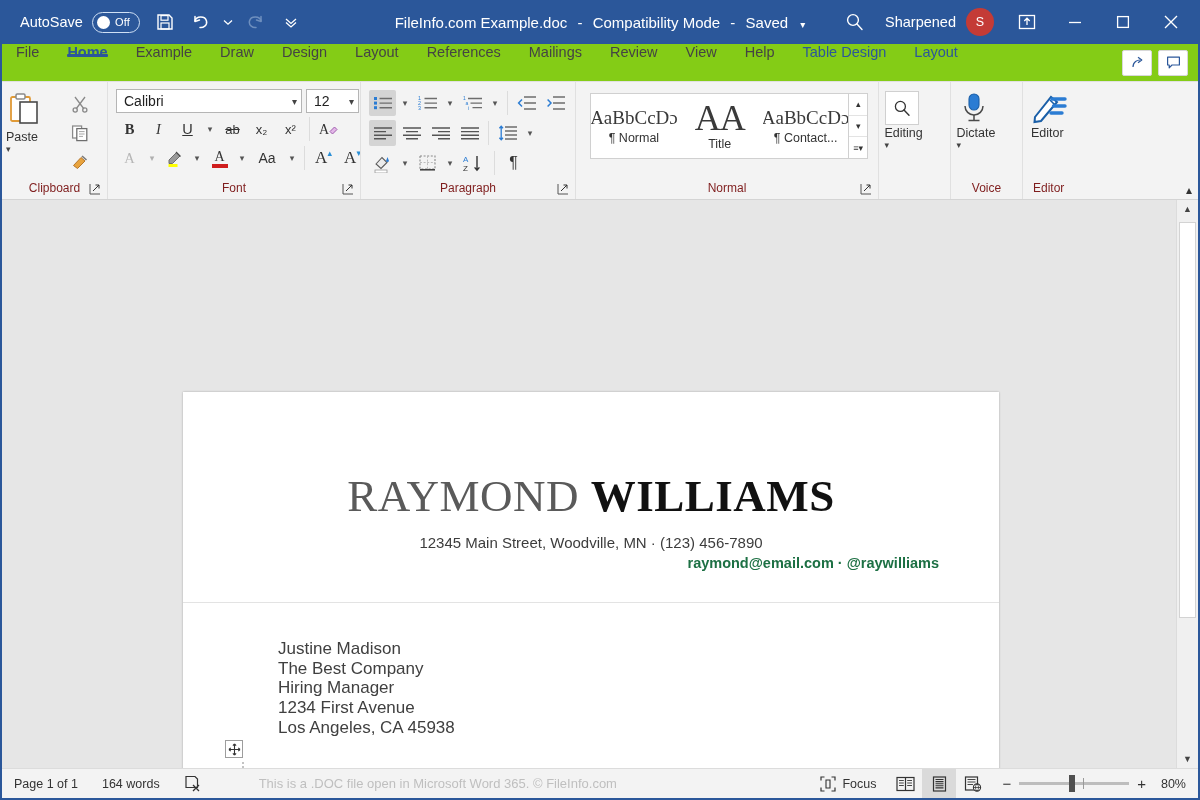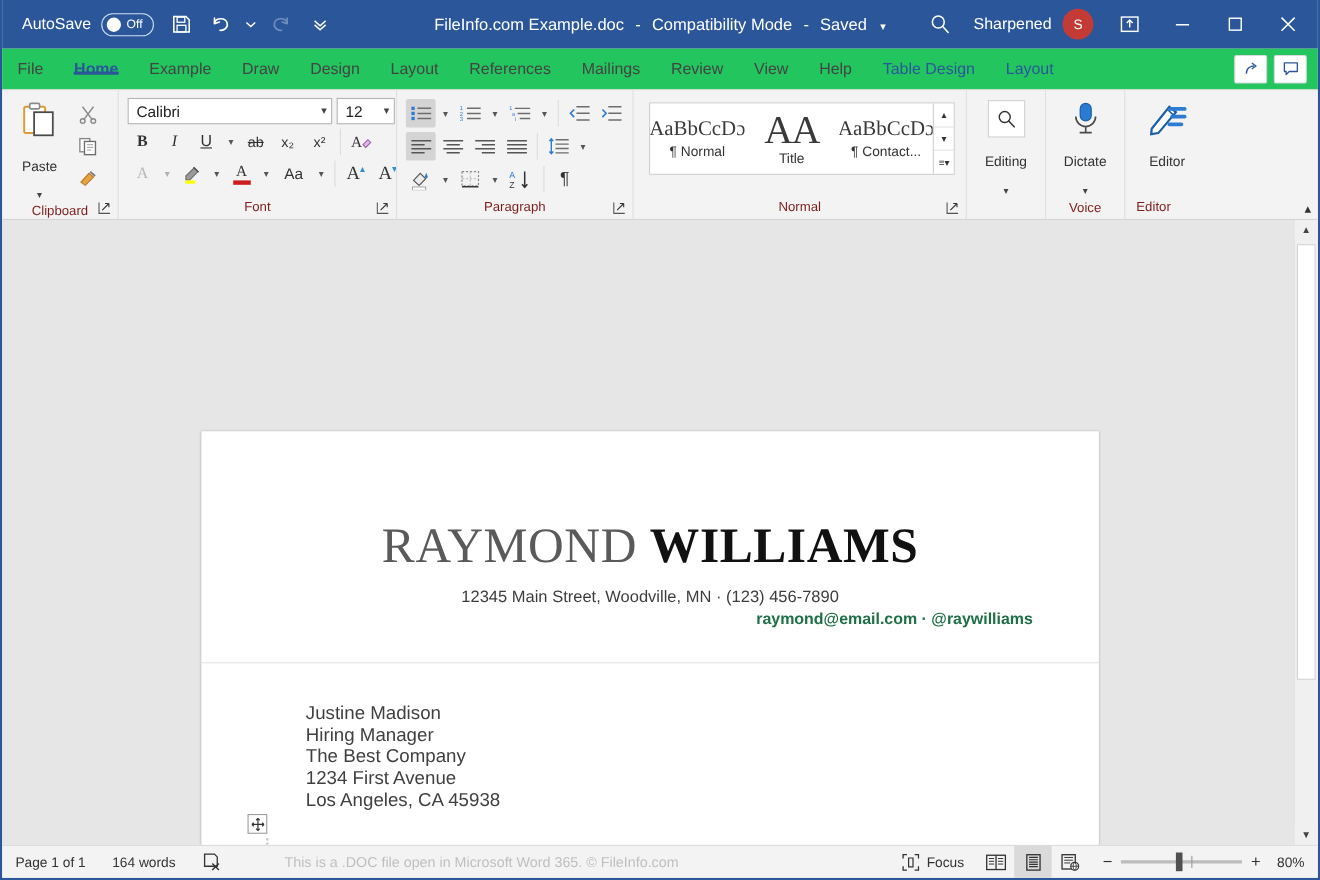--- a/index.html
+++ b/index.html
@@ -27,21 +27,21 @@
   .doc-title { position:absolute; left:0; right:0; text-align:center; font-size:15px;
                pointer-events:none; }
   .doc-title span { pointer-events:auto; }
   .tb-right { margin-left:auto; display:flex; align-items:center; padding-right:4px; gap:2px; }
   .acct { display:flex; align-items:center; gap:10px; font-size:14.5px; padding:0 8px; }
   .avatar { width:28px; height:28px; border-radius:50%; background:#c43b36; color:#fff;
             font-size:12.5px; display:flex; align-items:center; justify-content:center; }
   .wbtn { width:46px; height:44px; display:flex; align-items:center; justify-content:center; }
 
   
-  .tabsbar { height:38px; background:#22c55e; display:flex; align-items:center;
+  .tabsbar { height:38px; background:#84cc16; display:flex; align-items:flex-start;
              flex:0 0 38px; border-bottom:1px solid #e1e1e1; }
   .tab { padding:0 14px; display:flex; align-items:center; font-size:14.5px; color:#444;
          position:relative; }
   .tab.ctx { color:#2b579a; }
   .tab.active { color:#2b579a; font-weight:bold; }
   .tab.active::after { content:""; position:absolute; left:14px; right:14px; bottom:3px;
                        height:3px; background:#2b579a; border-radius:1px; }
   .tabsbar .spacer { flex:1; }
   .tbtn { width:30px; height:26px; align-self:center; border:1px solid #d8d8d8; background:#fff;
           display:flex; align-items:center; justify-content:center; margin:0 3px; border-radius:2px; }
@@ -49,21 +49,21 @@
   
   .ribbon { height:118px; flex:0 0 118px; background:#f3f3f3; display:flex;
             border-bottom:1px solid #d4d4d4; position:relative; }
   .group { display:flex; flex-direction:column; position:relative; padding-top:3px; }
   .group + .group { border-left:1px solid #e0e0e0; }
   .group .body { flex:1; display:flex; align-items:flex-start; padding:2px 4px; }
   .group .gname { height:22px; display:flex; align-items:center; justify-content:center;
                   font-size:12px; color:#7f1d1d; position:relative; }
   .dlg { position:absolute; right:6px; bottom:4px; width:12px; height:12px; }
 
-  .bigbtn { width:60px; display:flex; flex-direction:column; align-items:center; gap:15px;
+  .bigbtn { width:60px; display:flex; flex-direction:column; gap:1px;
             padding-top:4px; }
   .bigbtn .lab { font-size:12.5px; color:#333; }
   .bigbtn .car { font-size:9px; color:#444; line-height:8px; }
   .smcol { display:flex; flex-direction:column; gap:3px; padding-top:4px; }
   .smbtn { width:28px; height:26px; display:flex; align-items:center; justify-content:center; }
 
   .frow { display:flex; align-items:center; gap:2px; }
   .fbtn { width:27px; height:26px; display:flex; align-items:center; justify-content:center;
           font-size:14.5px; color:#333; border-radius:2px; }
   .fbtn.on { background:#d4d4d4; }
@@ -578,22 +578,22 @@
             <span class="nm1">RAYMOND </span><span class="nm2">WILLIAMS</span>
           </div>
           <div class="addr">12345 Main Street, Woodville, MN · (123) 456-7890</div>
           <div class="contact">raymond@email.com · @raywilliams</div>
         </div>
         <div class="hrule"></div>
 
         <div class="letter">
           <div class="recip">
             <div>Justine Madison</div>
+            <div>The Best Company</div>
             <div>Hiring Manager</div>
-            <div>The Best Company</div>
             <div>1234 First Avenue</div>
             <div>Los Angeles, CA 45938</div>
           </div>
 
         </div>
       </div>
 
       <div class="tbl-handle">
         <svg width="13" height="13" viewBox="0 0 13 13">
             <path d="M6.5 1 V12 M1 6.5 H12" stroke="#333" stroke-width="1.1"></path>

